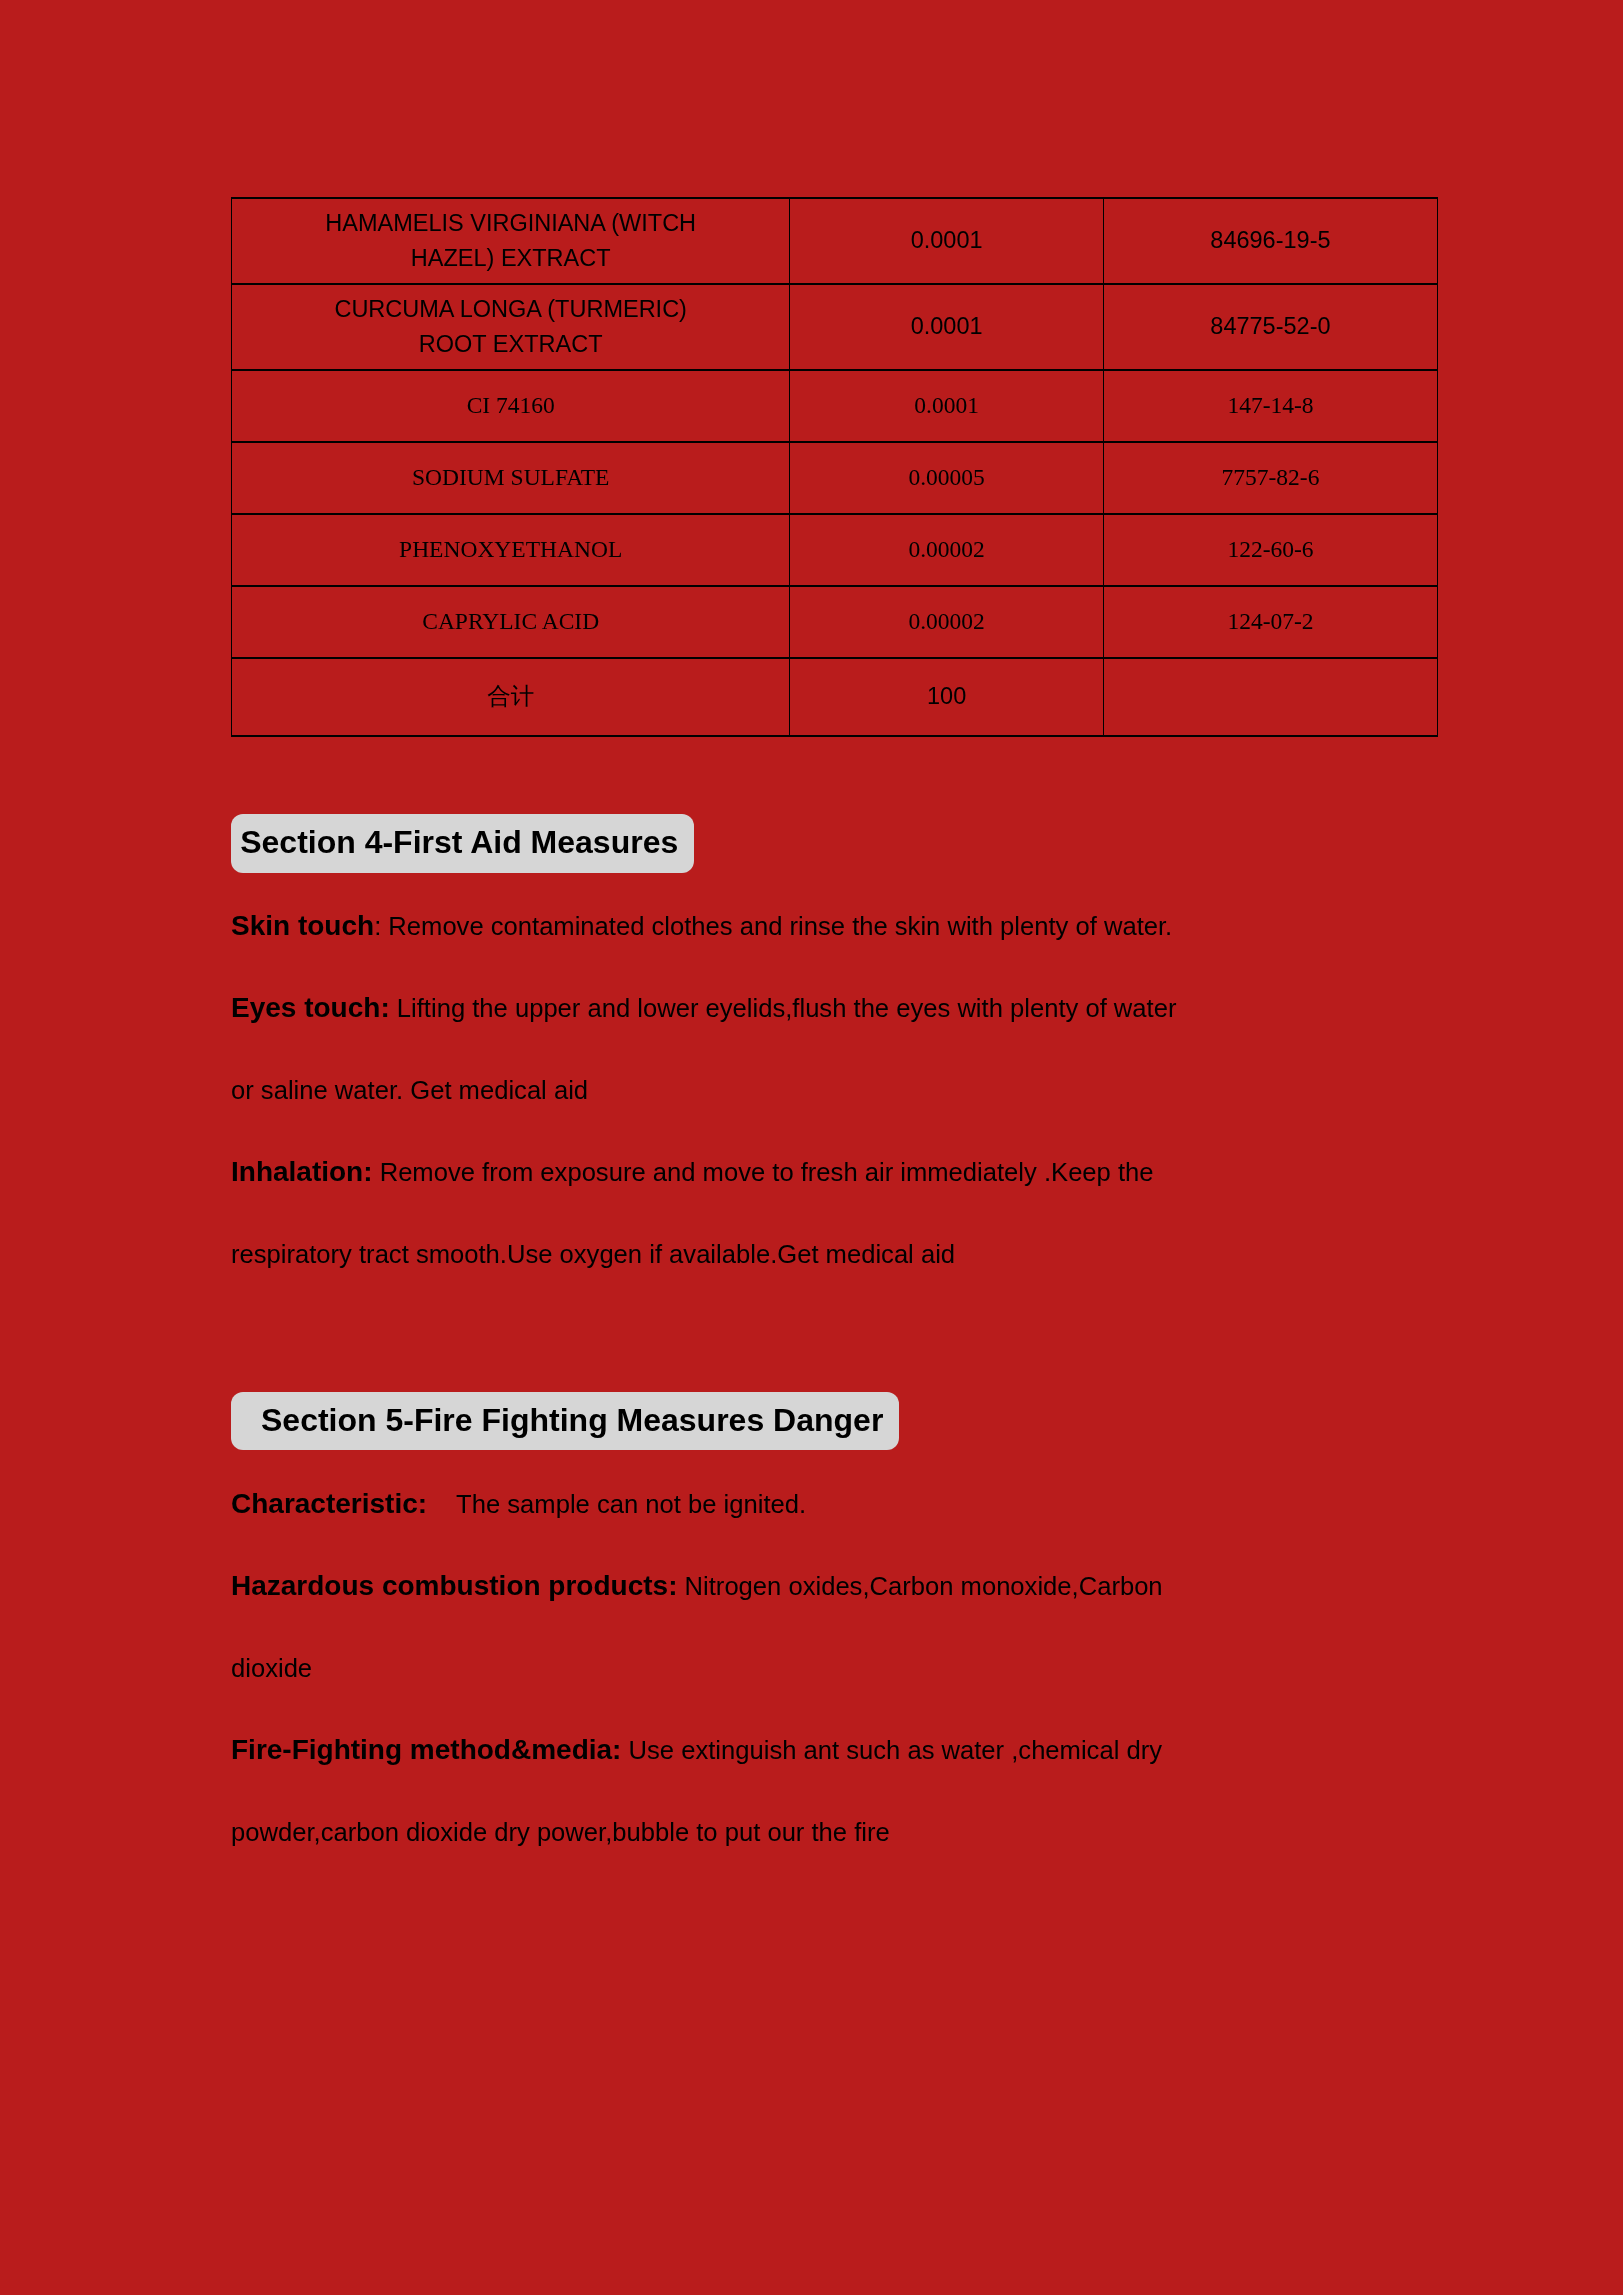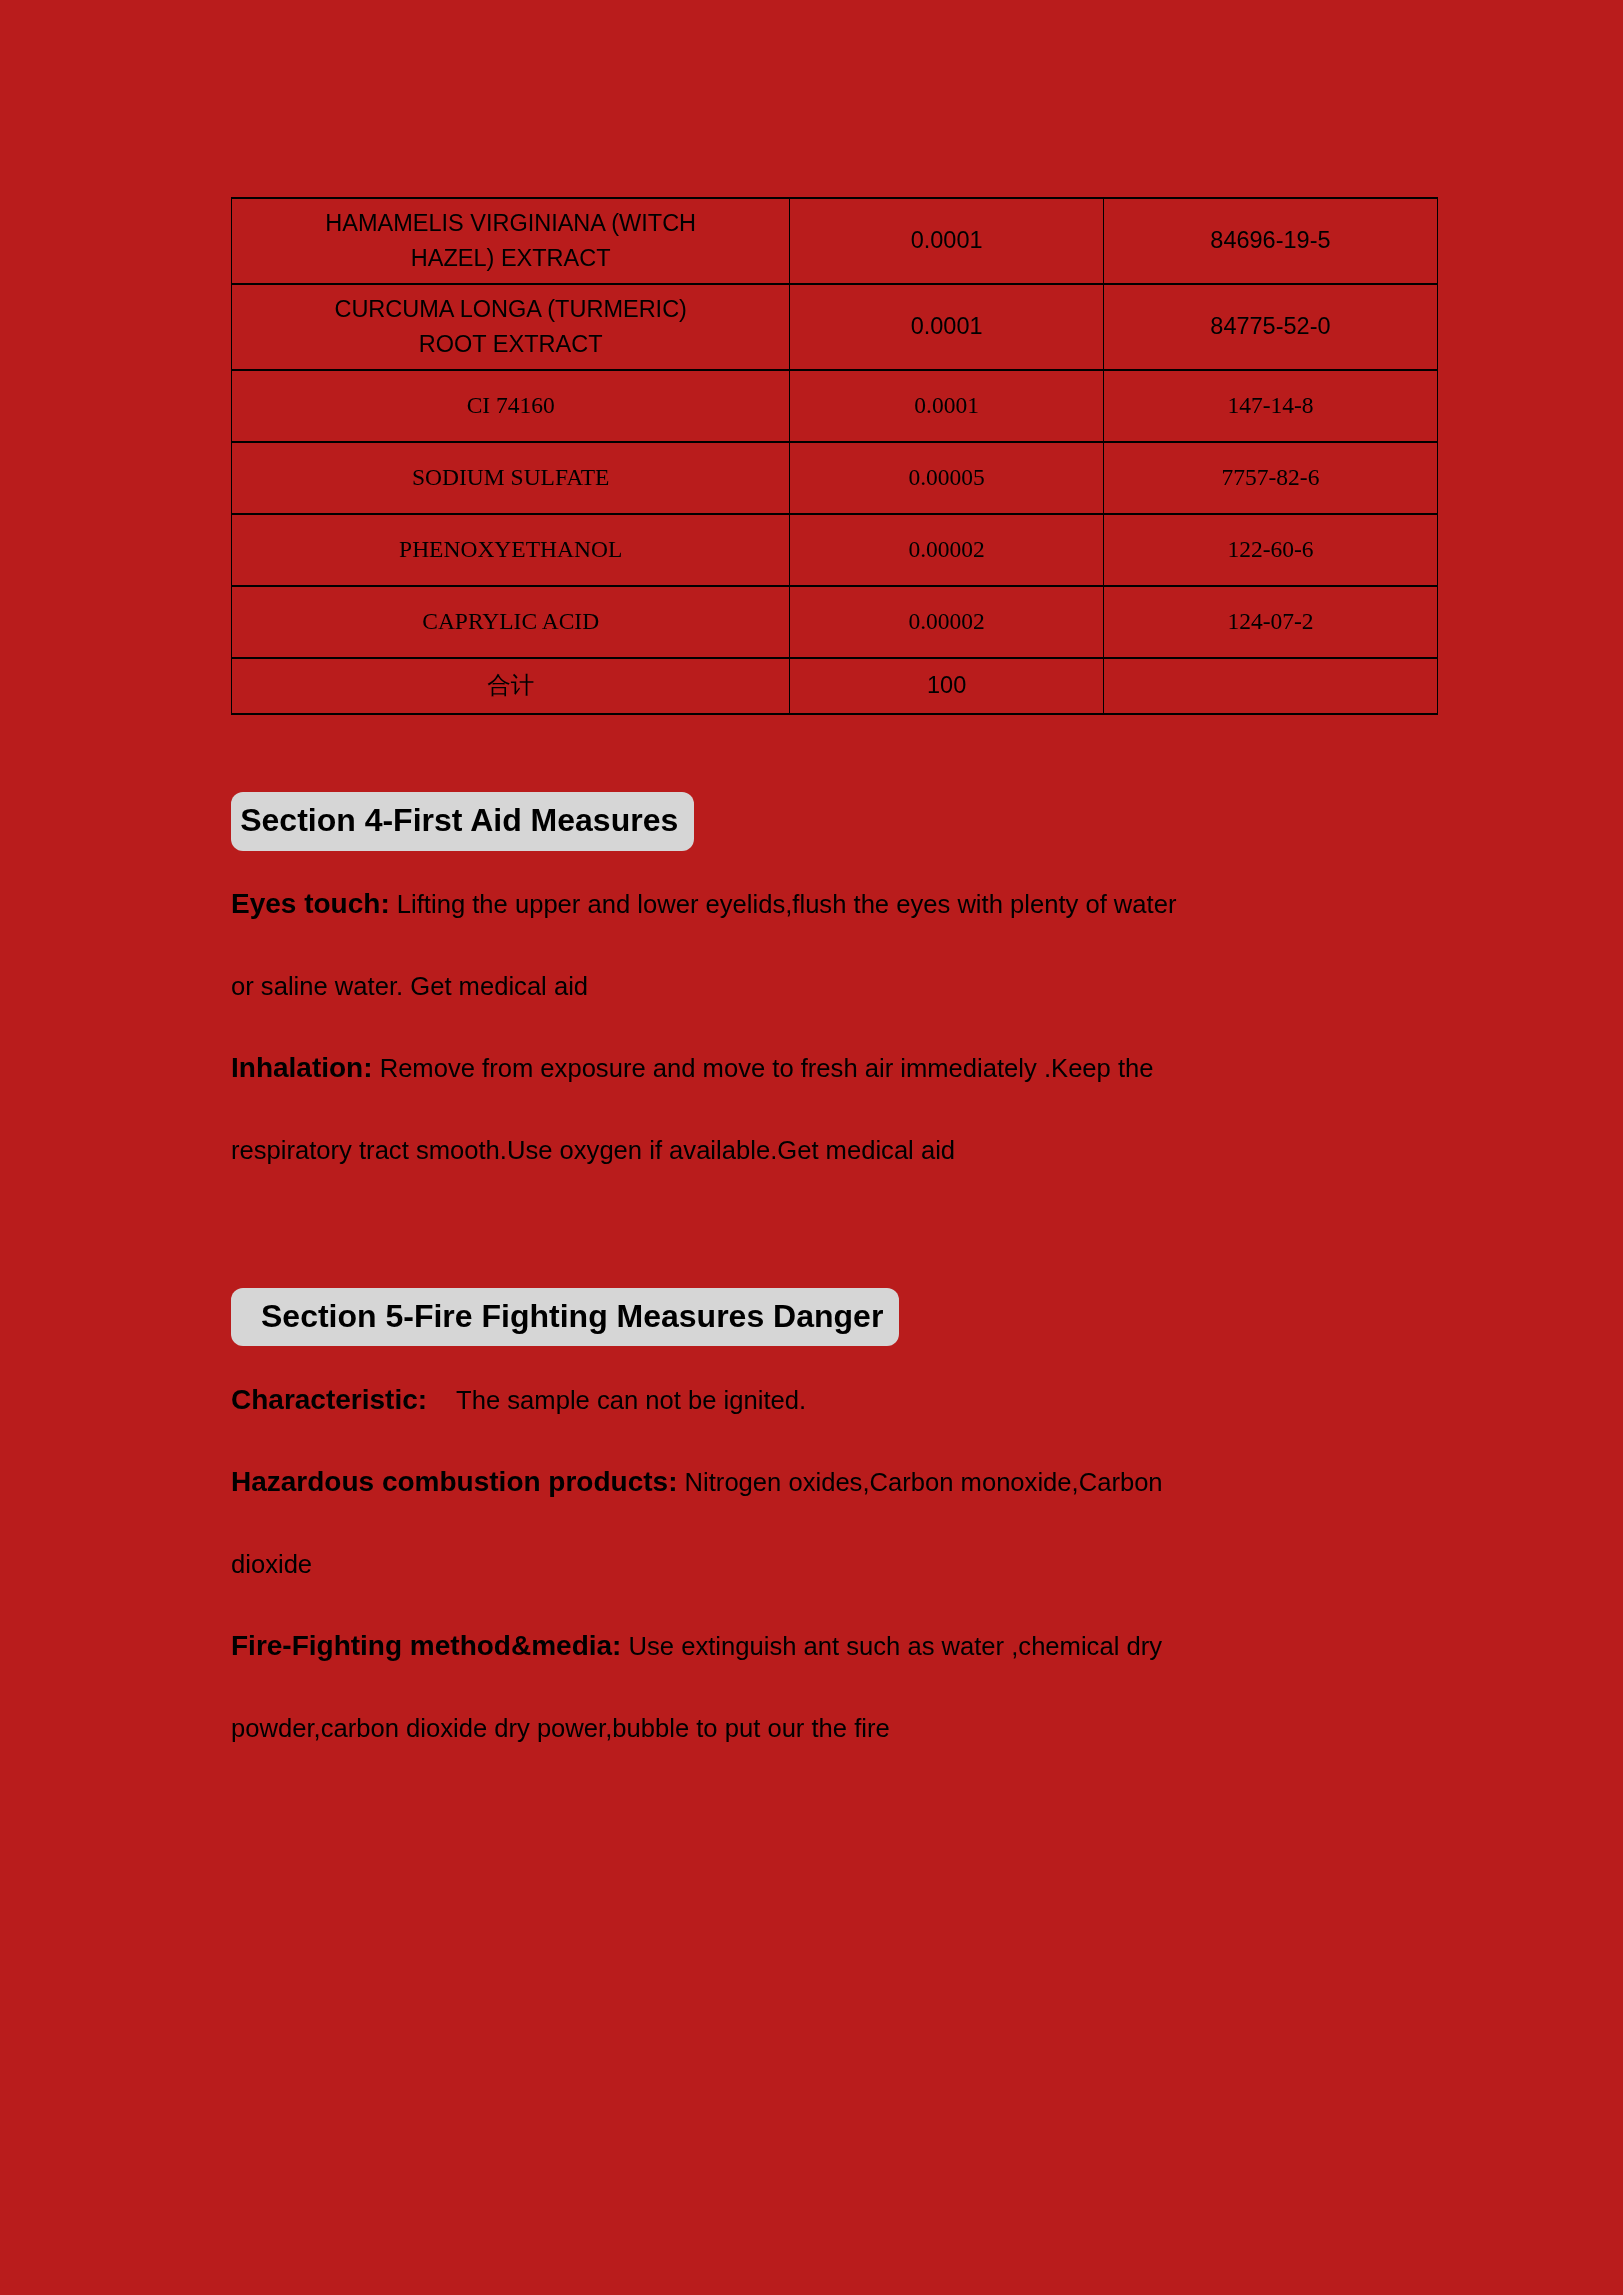--- a/index.html
+++ b/index.html
@@ -31,21 +31,21 @@
     text-align: center;
     vertical-align: middle;
     font-size: 23.5px;
     line-height: 1.5;
     padding: 2px 14.3px;
     white-space: pre-wrap;
     overflow: hidden;
   }
   tr.tall  { height: 86px; }
   tr.short { height: 72px; font-family: Liberation Serif, serif; }
-  tr.total { height: 56px; }
+  tr.total { height: 78px; }
   
   .heading-row { margin: 0; }
   .hr4 { margin-top: 77px; }
   .hr5 { margin-top: 97px; margin-bottom: 8.2px; }
   .sec-heading {
     display: inline-block;
     background: #d6d6d6;
     font-weight: bold;
     font-size: 32px;
     line-height: 1.0;
@@ -120,20 +120,21 @@
           <td></td>
         </tr>
       </tbody>
     </table>
 
     <div class="heading-row hr4">
       <span class="sec-heading">Section 4-First Aid Measures</span>
     </div>
 
     <div class="paras">
+      <p class="para"><b>Skin touch</b><span>: Remove contaminated clothes and rinse the skin with plenty of water.</span></p>
       <p class="para"><b>Eyes touch:</b><span> Lifting the upper and lower eyelids,flush the eyes with plenty of water
 or saline water. Get medical aid</span></p>
       <p class="para"><b>Inhalation:</b><span> Remove from exposure and move to fresh air immediately .Keep the
 respiratory tract smooth.Use oxygen if available.Get medical aid</span></p>
     </div>
 
     <div class="heading-row hr5">
       <span class="sec-heading indent">Section 5-Fire Fighting Measures Danger</span>
     </div>
 

